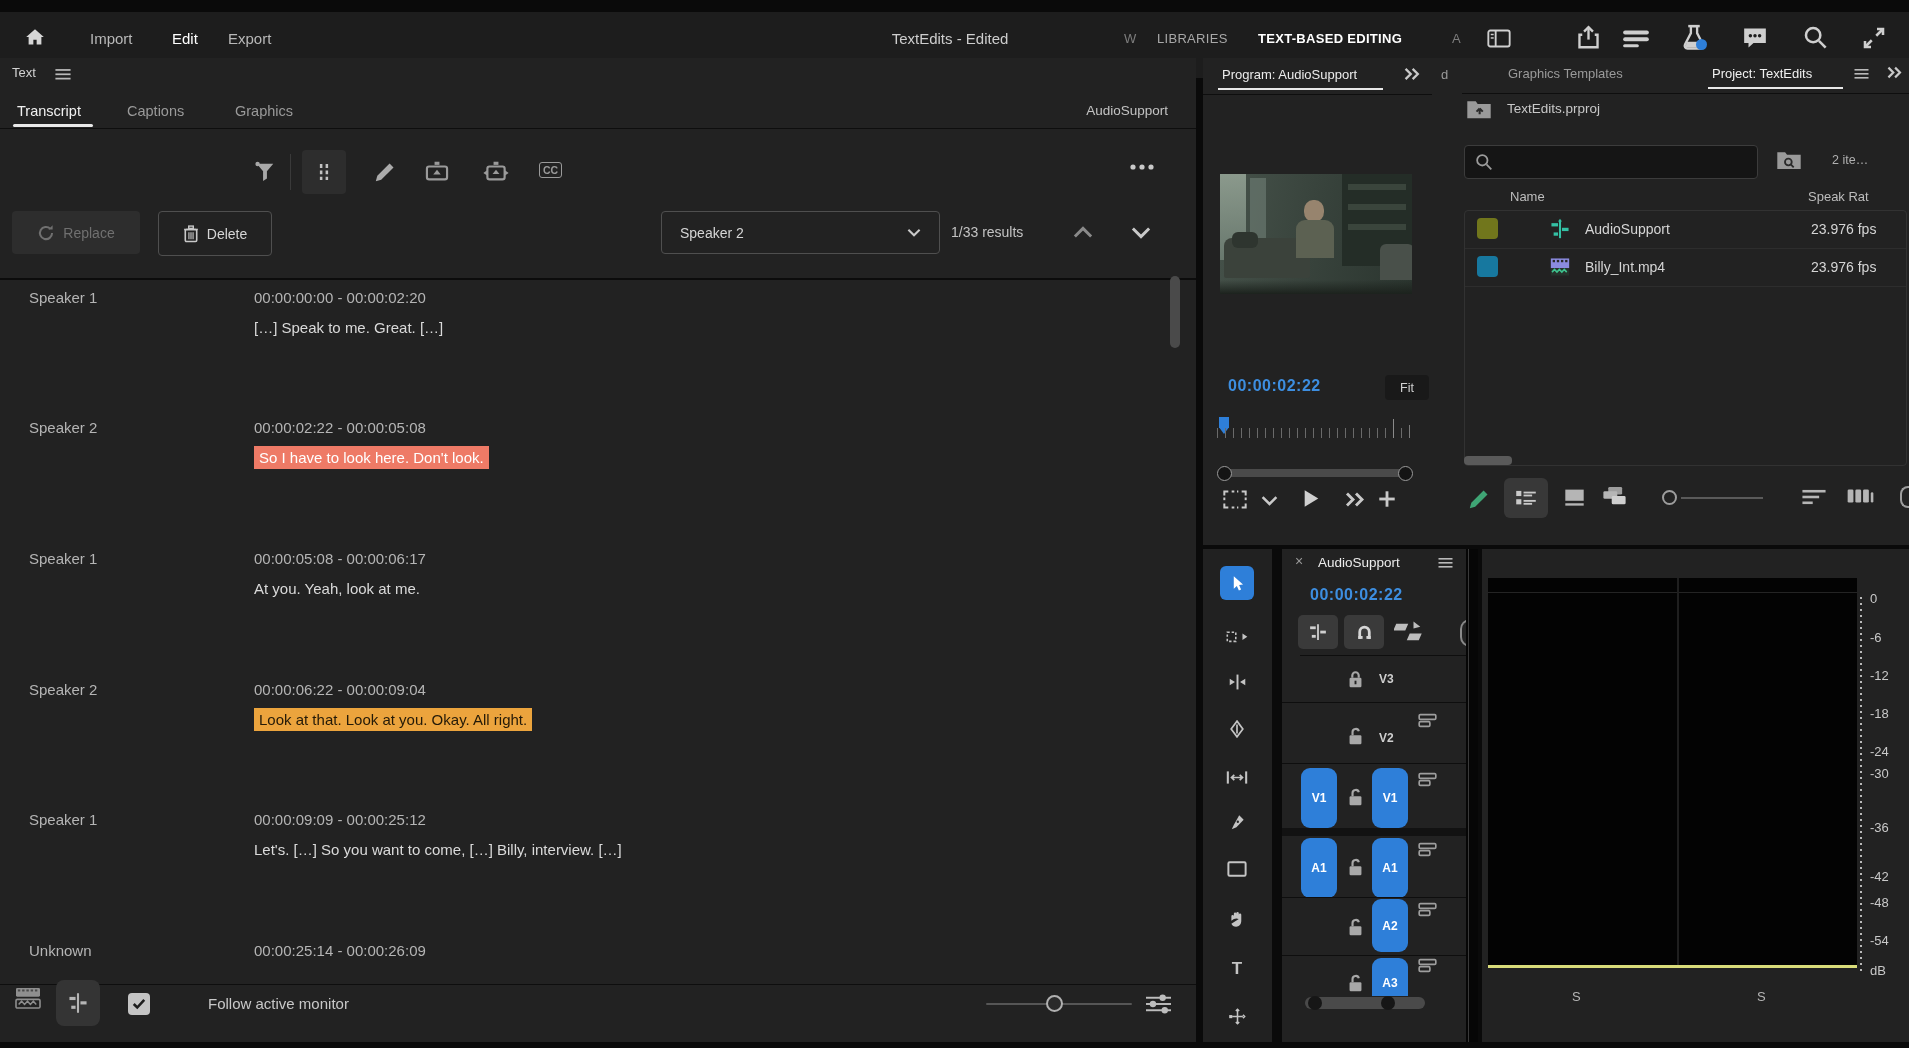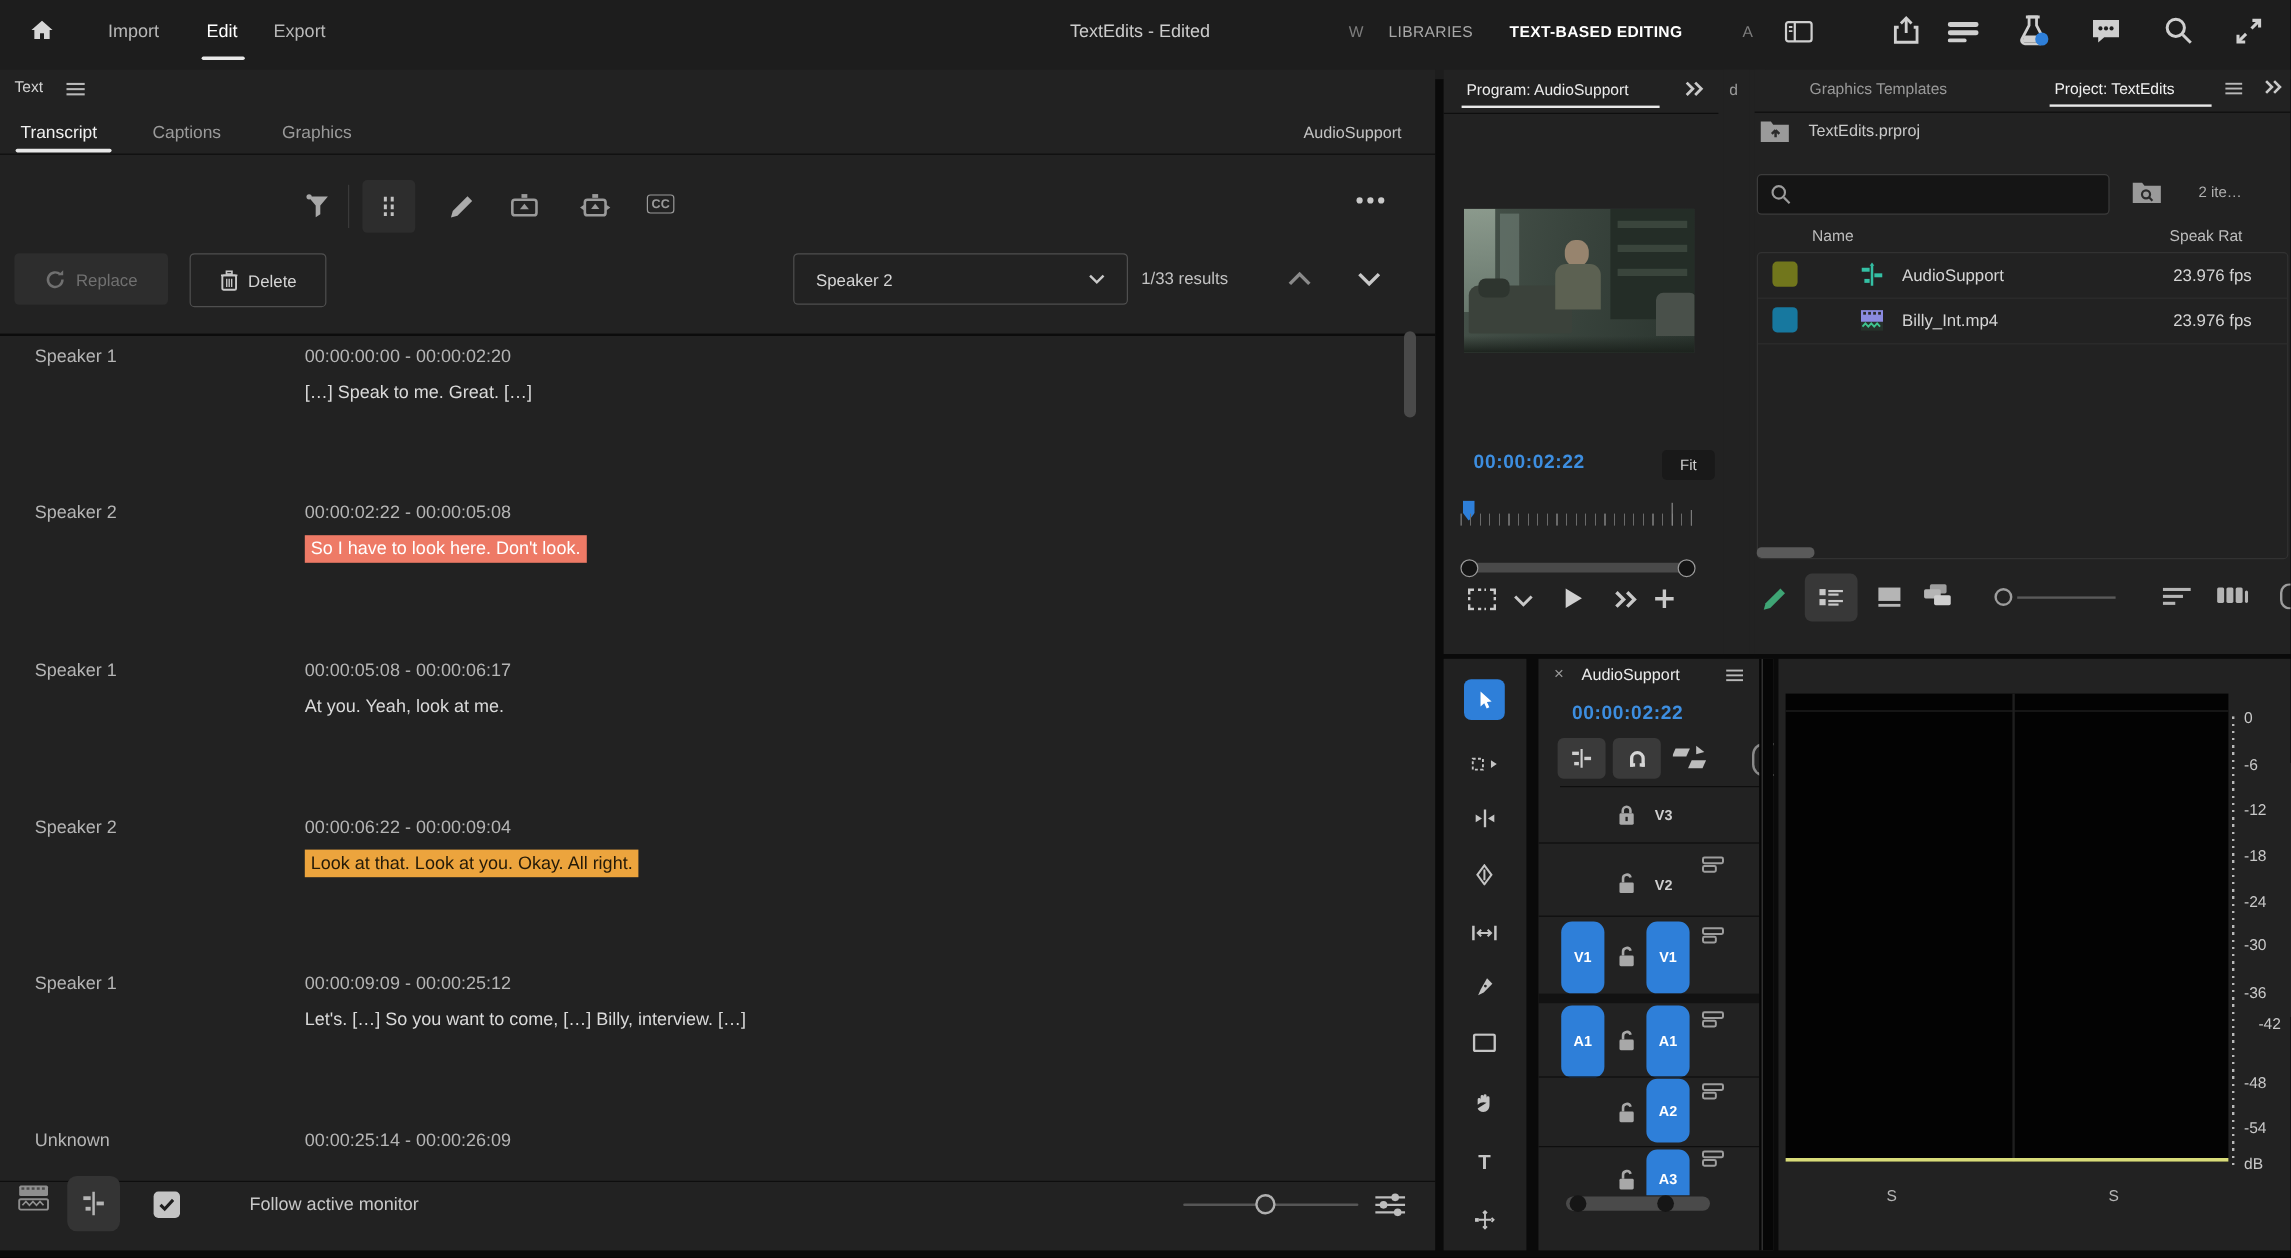--- a/index.html
+++ b/index.html
@@ -1,21 +1,21 @@
 <!DOCTYPE html>
 <html><head>
 <meta charset="utf-8">
 <style>
   html,body{margin:0;padding:0;background:#000;}
   #app{position:relative;width:1909px;height:1048px;background:#0a0a0a;font-family:"Liberation Sans",sans-serif;overflow:hidden;color:#c9c9c9;-webkit-font-smoothing:antialiased;}
   .ab{position:absolute;}
   .panel{position:absolute;background:#222222;overflow:hidden;}
   .ic{display:block;}
   
-  #topbar{position:absolute;left:0;top:0;width:1909px;height:66px;background:#1d1d1d;}
+  #topbar{position:absolute;left:0;top:12px;width:1909px;height:66px;background:#1d1d1d;}
   .menu-item{font-size:15px;color:#b8b8b8;}
   .menu-item.active{color:#ffffff;}
   .ws{font-size:13px;color:#a8a8a8;letter-spacing:.3px;}
   .ws.active{color:#ffffff;font-weight:700;}
   
   .tab{font-size:14.5px;color:#9a9a9a;}
   .tab.active{color:#f0f0f0;}
   .srch{background:#2c2c2c;border-radius:6px;}
   .btn{background:#2d2d2d;border-radius:4px;display:flex;align-items:center;justify-content:center;gap:8px;font-size:14px;}
   .btn.outline{background:transparent;border:1px solid #4f4f4f;}
@@ -756,23 +756,23 @@
       <div class="ab" style="left:189px;top:0;width:2px;height:390px;background:#1f1f1f;"></div>
       <div class="ab" style="left:0;top:387px;width:369px;height:3px;background:#d9dc7a;"></div>
     </div>
     <div class="ab" style="left:378px;top:48px;width:2px;height:374px;background:repeating-linear-gradient(180deg,#b9b9b9 0 2px,transparent 2px 6px);"></div>
 
     <div class="meter-lbl" style="top:49px;">0</div>
     <div class="meter-lbl" style="top:88px;">-6</div>
     <div class="meter-lbl" style="top:126px;">-12</div>
     <div class="meter-lbl" style="top:164px;">-18</div>
     <div class="meter-lbl" style="top:202px;">-24</div>
-    <div class="meter-lbl" style="top:238px;text-align:center;">-30</div>
+    <div class="meter-lbl" style="top:224px;text-align:center;">-30</div>
     <div class="meter-lbl" style="top:278px;">-36</div>
-    <div class="meter-lbl" style="top:304px;margin-left:12px;">-42</div>
+    <div class="meter-lbl" style="top:327px;">-42</div>
     <div class="meter-lbl" style="top:353px;">-48</div>
     <div class="meter-lbl" style="top:391px;">-54</div>
     <div class="meter-lbl" style="top:421px;">dB</div>
 
     <div class="ab" style="left:90px;top:440px;font-size:13px;color:#b5b5b5;">S</div>
     <div class="ab" style="left:275px;top:440px;font-size:13px;color:#b5b5b5;">S</div>
   </section>
 
 </div>
 

